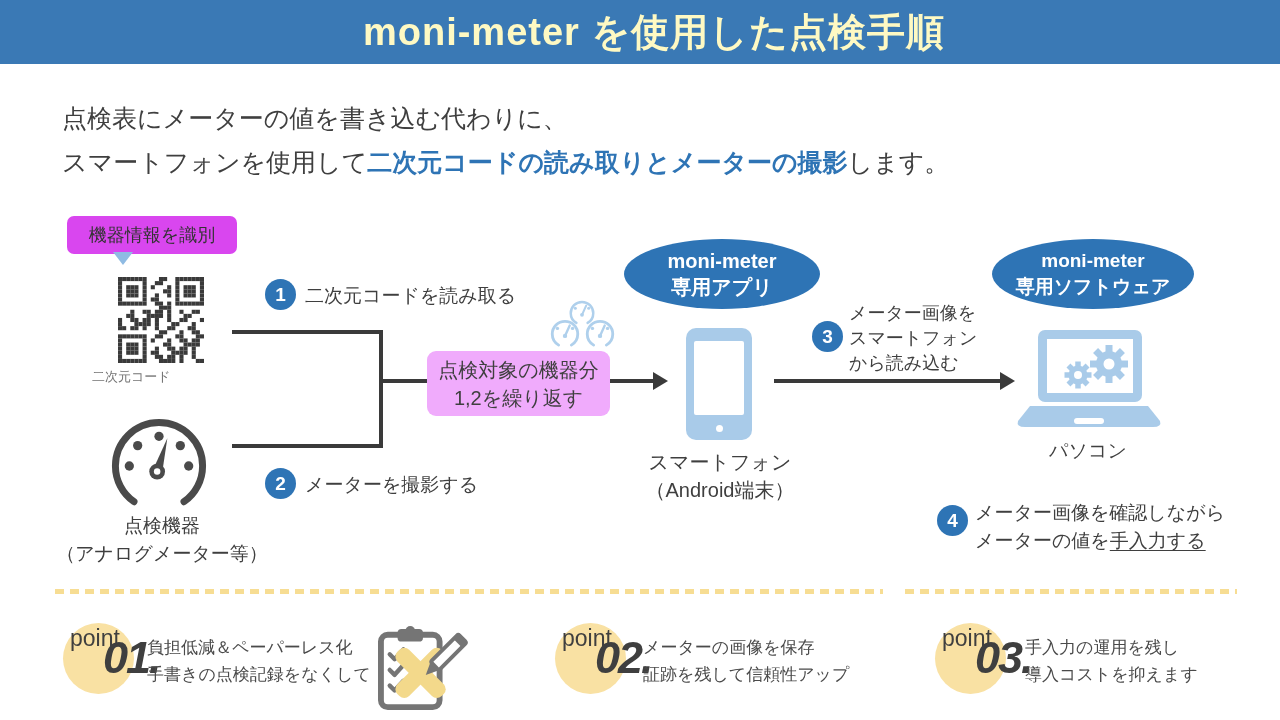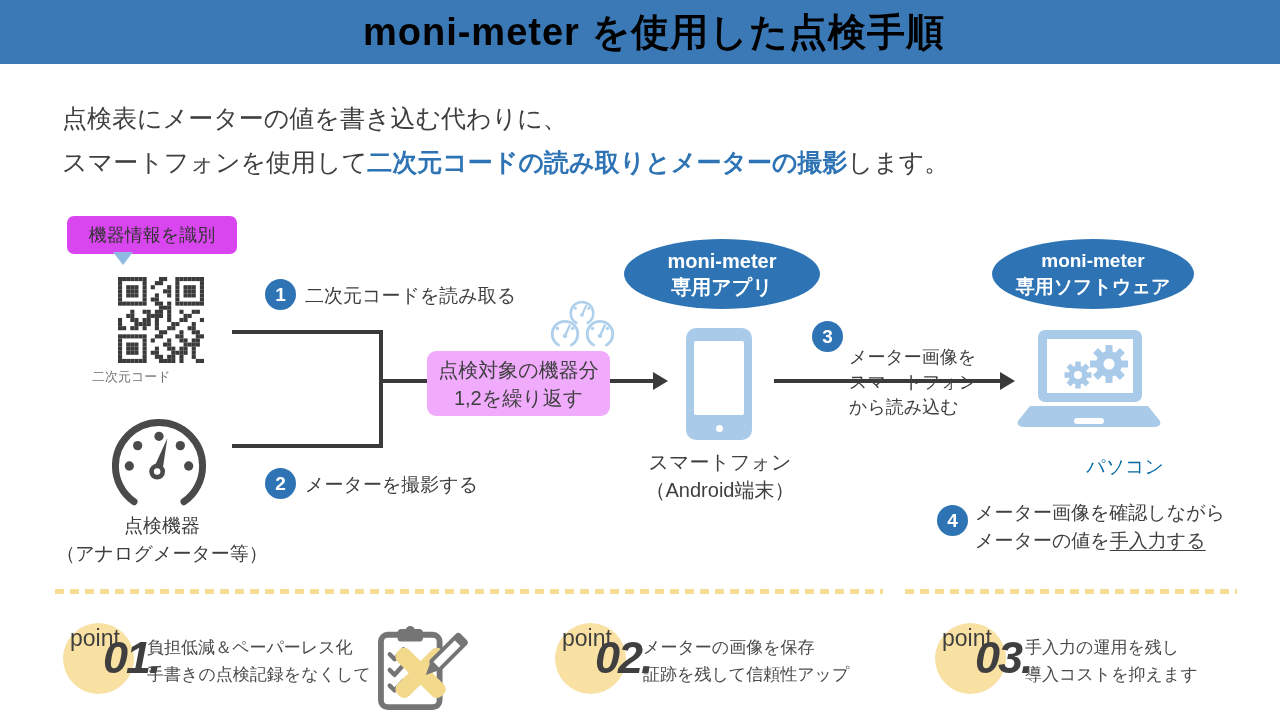--- a/index.html
+++ b/index.html
@@ -2,21 +2,21 @@
 <html lang="ja"><head>
 <meta charset="utf-8">
 <style>
   html,body{margin:0;padding:0;background:#fff;}
   body{width:1280px;height:720px;overflow:hidden;font-family:"Liberation Sans","DejaVu Sans",sans-serif;}
   .stage{position:relative;width:1280px;height:720px;background:#fff;}
 
   
   .header{position:absolute;left:0;top:0;width:1280px;height:64px;background:#3A79B5;
           display:flex;align-items:center;justify-content:center;}
-  .header .title{color:#000000;font-size:38px;font-weight:bold;letter-spacing:1px;white-space:nowrap;margin-left:28px;}
+  .header .title{color:#fef9c3;font-size:38px;font-weight:bold;letter-spacing:1px;white-space:nowrap;margin-left:28px;}
 
   
   .intro{position:absolute;left:62px;top:96px;font-size:25px;line-height:44px;color:#3f3f3f;white-space:nowrap;}
   .intro .hl{color:#2E74B5;font-weight:bold;}
 
   
   .bubble{position:absolute;left:67px;top:216px;width:170px;height:38px;background:#d946ef;border-radius:7px;
           display:flex;align-items:center;justify-content:center;font-size:18px;color:#333;}
   .bubble-tail{position:absolute;left:113px;top:252px;width:0;height:0;
           border-left:10px solid transparent;border-right:10px solid transparent;border-top:13px solid #8FBBE3;}
@@ -56,21 +56,21 @@
   .oval-soft{left:992px;top:239px;width:202px;height:70px;font-size:19px;}
 
   
   .phone{position:absolute;left:686px;top:328px;width:66px;height:112px;background:#A9CBE9;border-radius:10px;}
   .phone-screen{position:absolute;left:8px;right:8px;top:13px;bottom:25px;background:#fff;border-radius:2px;}
   .phone-dot{position:absolute;left:50%;bottom:8px;width:7px;height:7px;margin-left:-3.5px;border-radius:50%;background:#fff;}
   .phone-label{position:absolute;left:626px;top:448px;width:188px;text-align:center;font-size:20px;line-height:28px;color:#3f3f3f;}
 
   
   .laptop{position:absolute;left:1014px;top:330px;}
-  .pc-label{position:absolute;left:1012px;top:454px;width:152px;text-align:right;font-size:19px;color:#0369a1;}
+  .pc-label{position:absolute;left:1012px;top:438px;width:152px;text-align:center;font-size:19px;color:#404040;}
 
   
   .dashes{position:absolute;top:589px;height:5px;
           background:repeating-linear-gradient(90deg,#F7DD93 0 9px,transparent 9px 15px);}
 
   
   .pt-circle{position:absolute;top:623px;width:71px;height:71px;border-radius:50%;background:#F9E1A3;}
   .pt-word{position:absolute;top:625px;font-size:23px;color:#3f3f3f;margin-left:14px;}
   .pt-num{position:absolute;top:632px;font-size:45px;font-style:italic;font-weight:bold;color:#3f3f3f;letter-spacing:-2px;}
   .pt-text{position:absolute;top:634px;font-size:17px;line-height:27px;color:#4a4a4a;white-space:nowrap;}
@@ -393,21 +393,21 @@
     <div class="phone-dot"></div>
   </div>
   <div class="phone-label">
     <div>スマートフォン</div>
     <div>（Android端末）</div>
   </div>
 
   <div class="badge" style="left:812px;top:321px;">
     <span>3</span>
   </div>
-  <div class="step3-text" style="left:849px;top:301px;margin-top:44px;">
+  <div class="step3-text" style="left:849px;top:301px;">
     <div>メーター画像を</div>
     <div>スマートフォン</div>
     <div>から読み込む</div>
   </div>
 
   <div class="oval oval-soft">
     <div>moni-meter</div>
     <div>専用ソフトウェア</div>
   </div>
 

